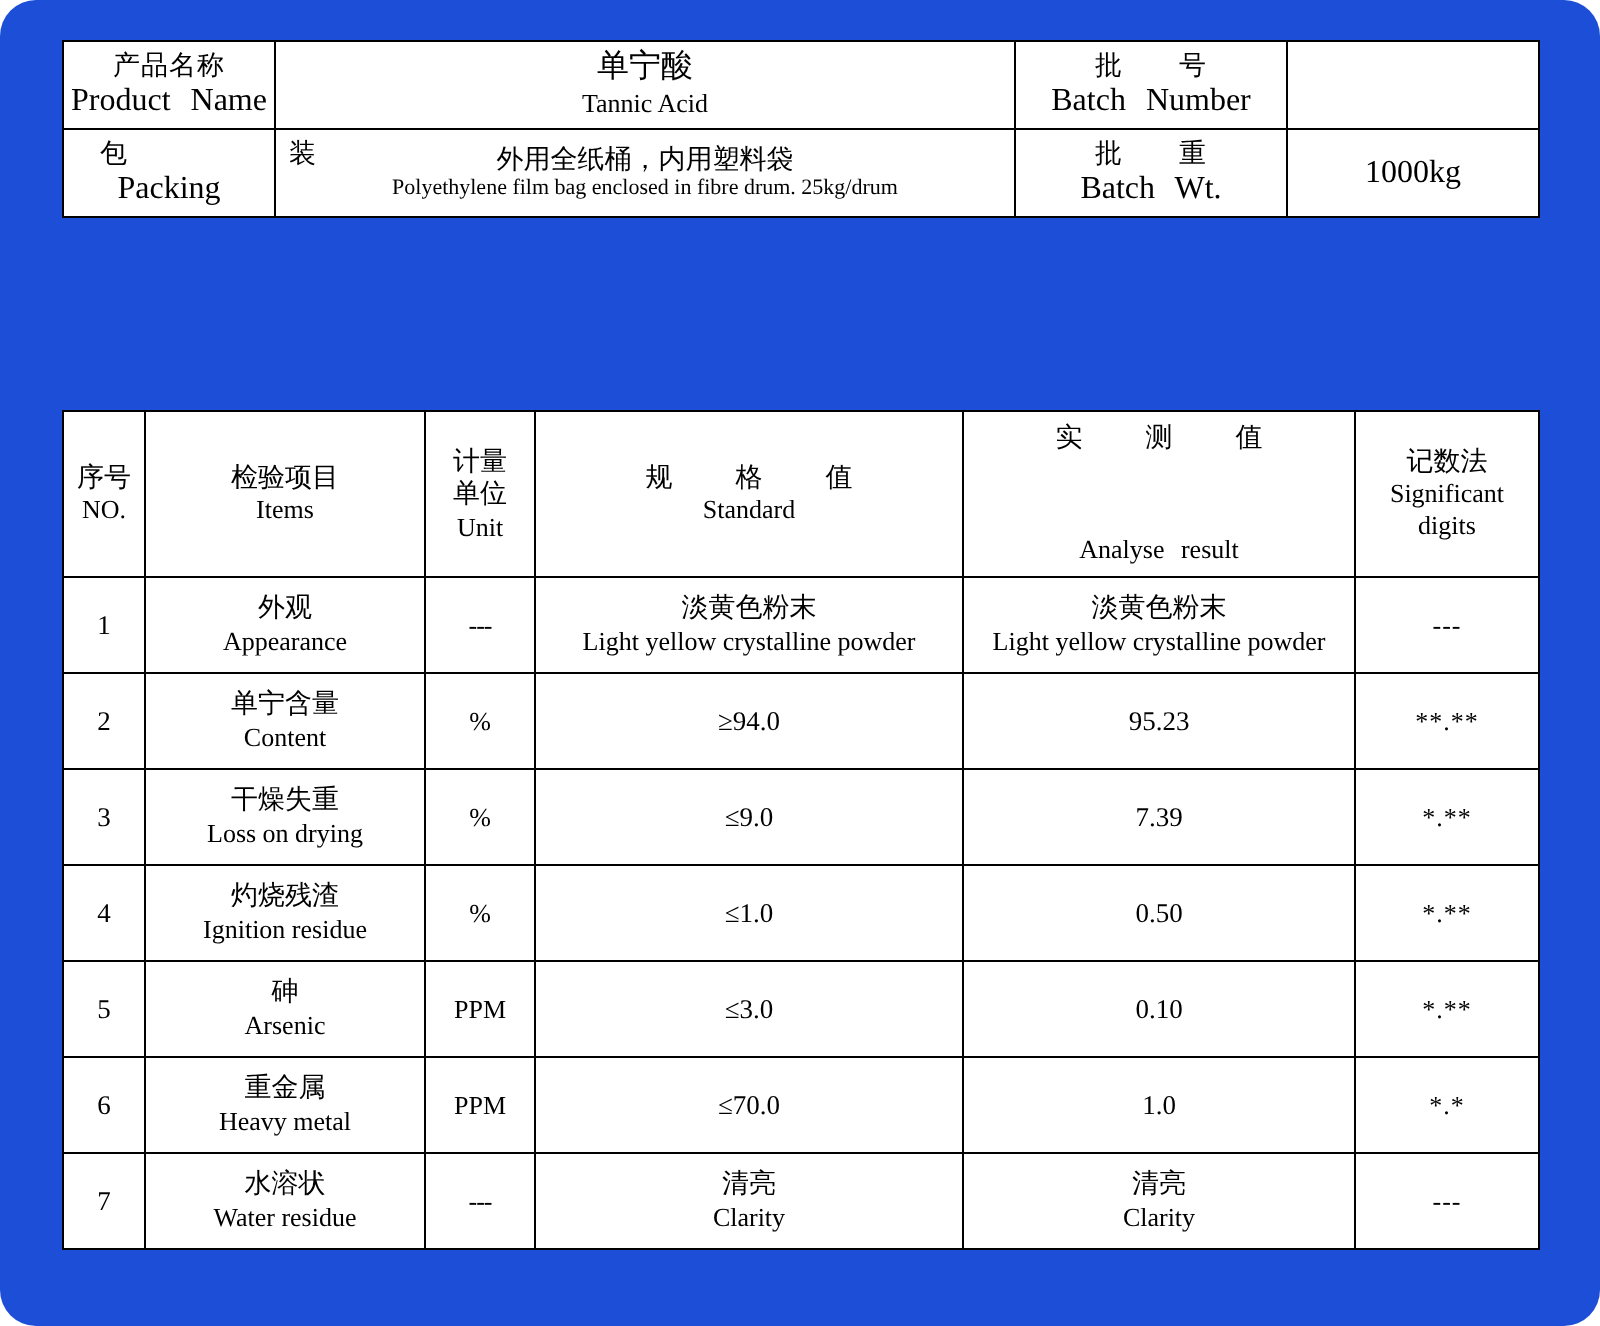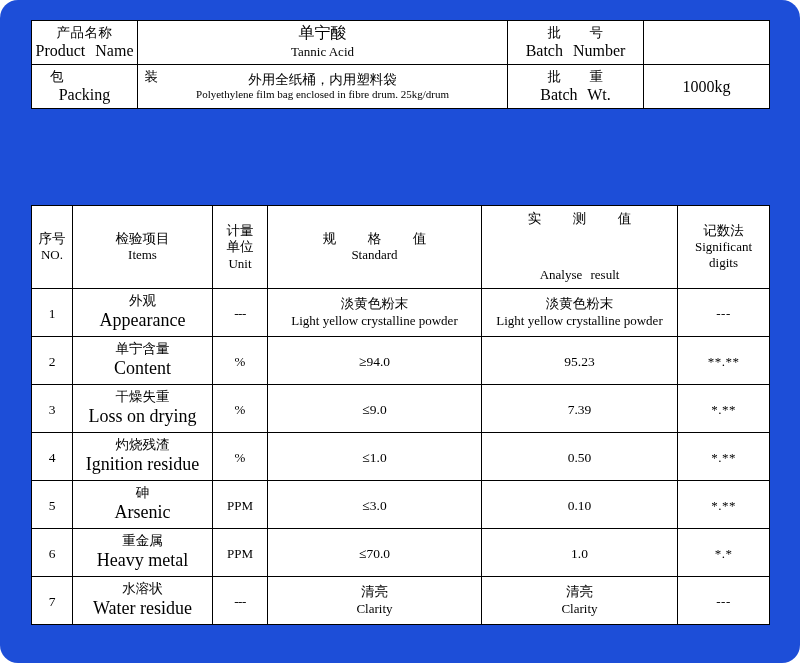--- a/index.html
+++ b/index.html
@@ -148,21 +148,21 @@
   }
   .num {
     font-size: 13.5px;
   }
   .it-cn {
     display: block;
     font-size: 13.5px;
   }
   .it-en {
     display: block;
-    font-size: 18px;
+    font-size: 13px;
   }
   .unit {
     font-size: 13px;
   }
   .dash {
     font-size: 13px;
     letter-spacing: -0.5px;
   }
   .std {
     font-size: 13.5px;

